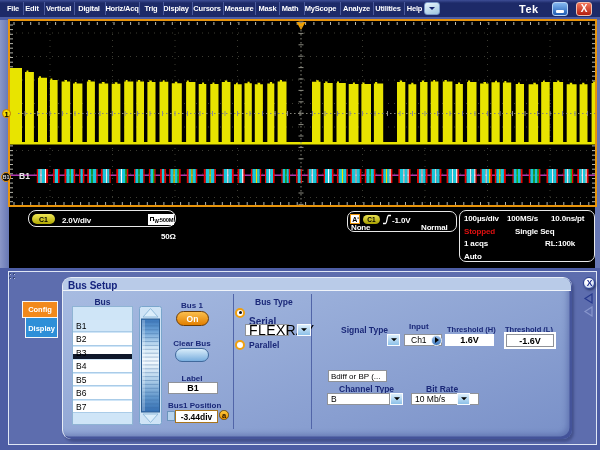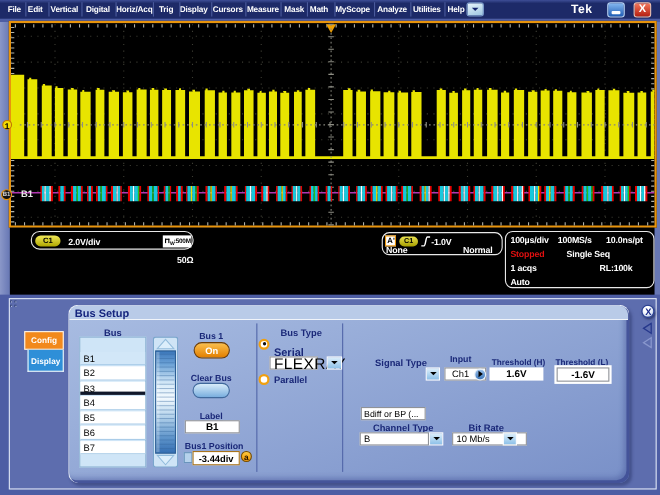--- a/index.html
+++ b/index.html
@@ -143,21 +143,21 @@
 
 <div class="abs" style="left:22px;top:300.5px;width:36px;height:17.5px;background:#f2891c;border:1px solid #f8f8f8;"></div>
 <div class="abs b" style="left:22px;top:305px;width:36px;text-align:center;font-size:7.5px;color:#fff;">Config</div>
 <div class="abs" style="left:25px;top:318px;width:33px;height:20px;background:#2e8fd8;border:1px solid #f8f8f8;border-top:none;"></div>
 <div class="abs b" style="left:25px;top:324px;width:33px;text-align:center;font-size:7.5px;color:#fff;">Display</div>
 
 <div class="lbl" style="left:72px;top:297px;width:61px;text-align:center;font-size:8.5px;">Bus</div>
 <div class="abs" style="left:72px;top:306px;width:61px;height:119px;background:#cfe5f7;border:1px solid #8fb4d4;"></div>
 <div class="abs" style="left:73px;top:319.5px;width:59px;height:12.6px;background:#d2e7f8;border-bottom:1px solid #aacce8;font-size:8.5px;color:#000;padding-left:3px;line-height:12.6px;">B1</div>
 <div class="abs" style="left:73px;top:333.1px;width:59px;height:12.6px;background:#ffffff;border-bottom:1px solid #aacce8;font-size:8.5px;color:#000;padding-left:3px;line-height:12.6px;">B2</div>
-<div class="abs" style="left:73px;top:346.6px;width:59px;height:12.6px;background:#ffffff;border-bottom:3px solid #0f172a;font-size:8.5px;color:#000;padding-left:3px;line-height:12.6px;">B3</div>
+<div class="abs" style="left:73px;top:346.6px;width:59px;height:12.6px;background:#ffffff;border-bottom:5px solid #0f172a;font-size:8.5px;color:#000;padding-left:3px;line-height:12.6px;">B3</div>
 <div class="abs" style="left:73px;top:360.1px;width:59px;height:12.6px;background:#ffffff;border-bottom:1px solid #aacce8;font-size:8.5px;color:#000;padding-left:3px;line-height:12.6px;">B4</div>
 <div class="abs" style="left:73px;top:373.7px;width:59px;height:12.6px;background:#ffffff;border-bottom:1px solid #aacce8;font-size:8.5px;color:#000;padding-left:3px;line-height:12.6px;">B5</div>
 <div class="abs" style="left:73px;top:387.2px;width:59px;height:12.6px;background:#ffffff;border-bottom:1px solid #aacce8;font-size:8.5px;color:#000;padding-left:3px;line-height:12.6px;">B6</div>
 <div class="abs" style="left:73px;top:400.8px;width:59px;height:12.6px;background:#ffffff;border-bottom:1px solid #aacce8;font-size:8.5px;color:#000;padding-left:3px;line-height:12.6px;">B7</div>
 <svg width="23" height="119" style="position:absolute;left:139px;top:306px">
 <defs>
       <linearGradient id="sbv" x1="0" y1="0" x2="0" y2="1">
         <stop offset="0" stop-color="#3a76ba"></stop>
         <stop offset="0.13" stop-color="#6ca2d6"></stop>
         <stop offset="0.32" stop-color="#d6eaf8"></stop>

